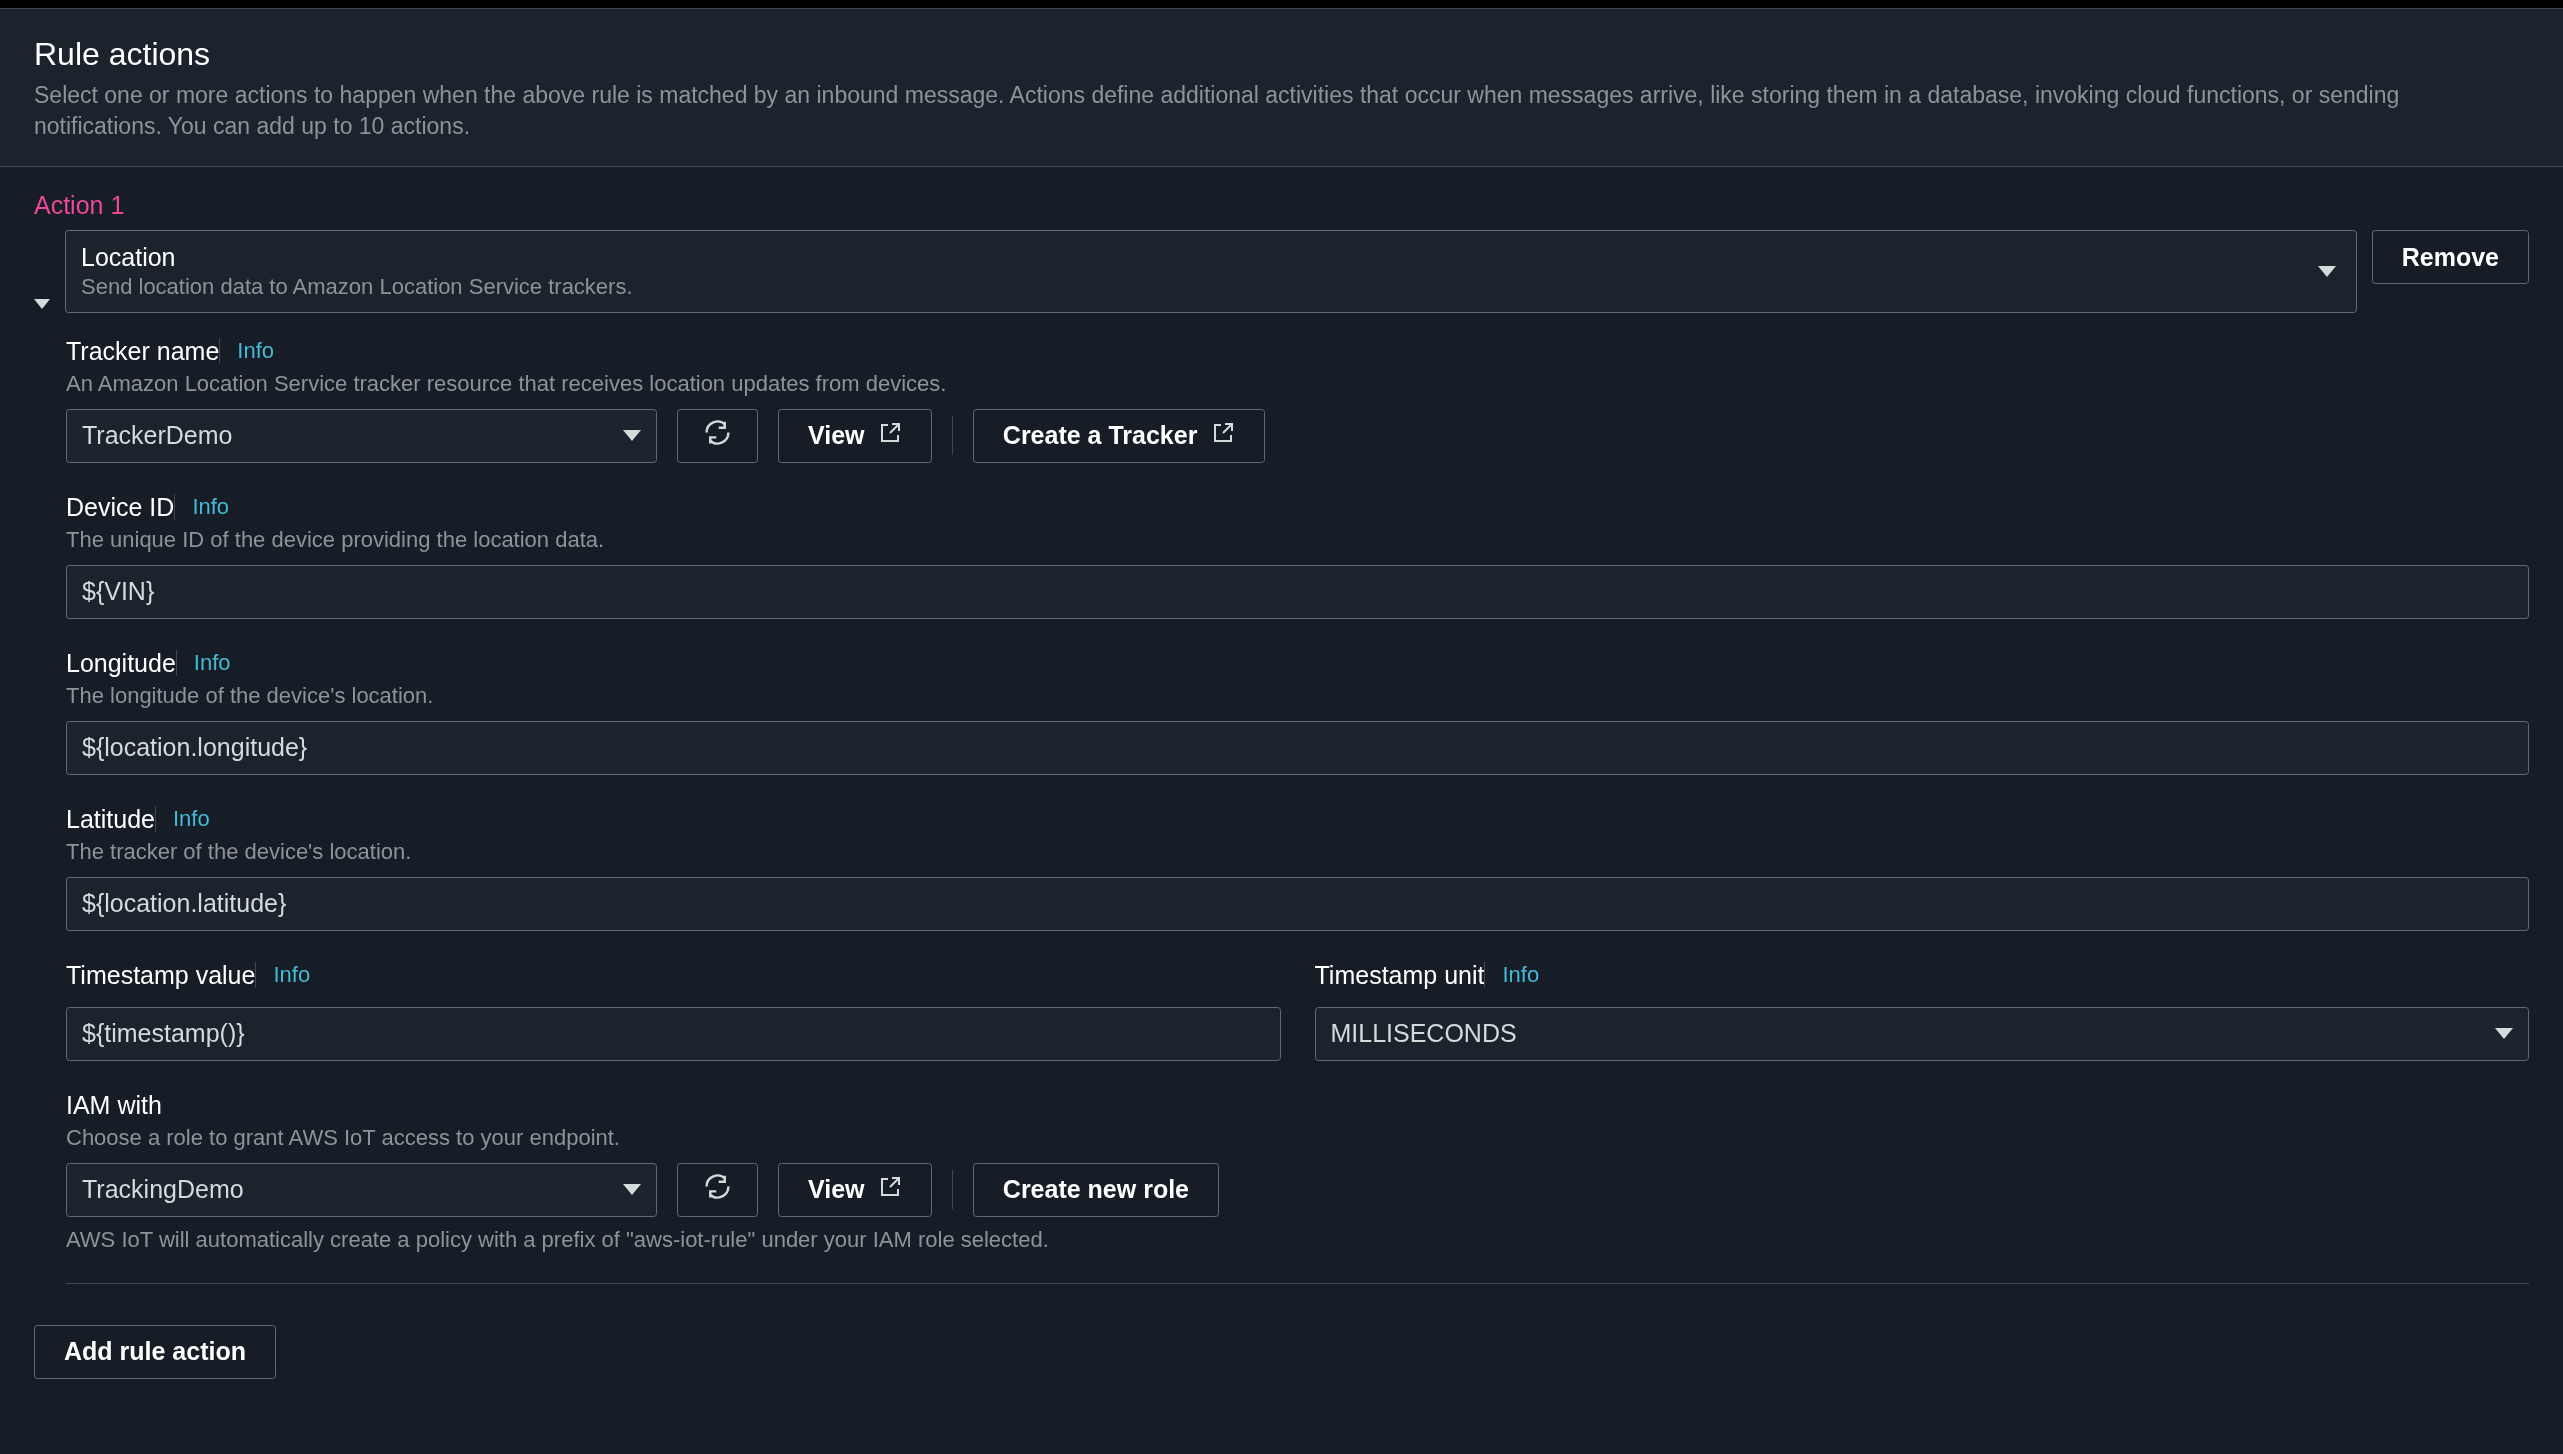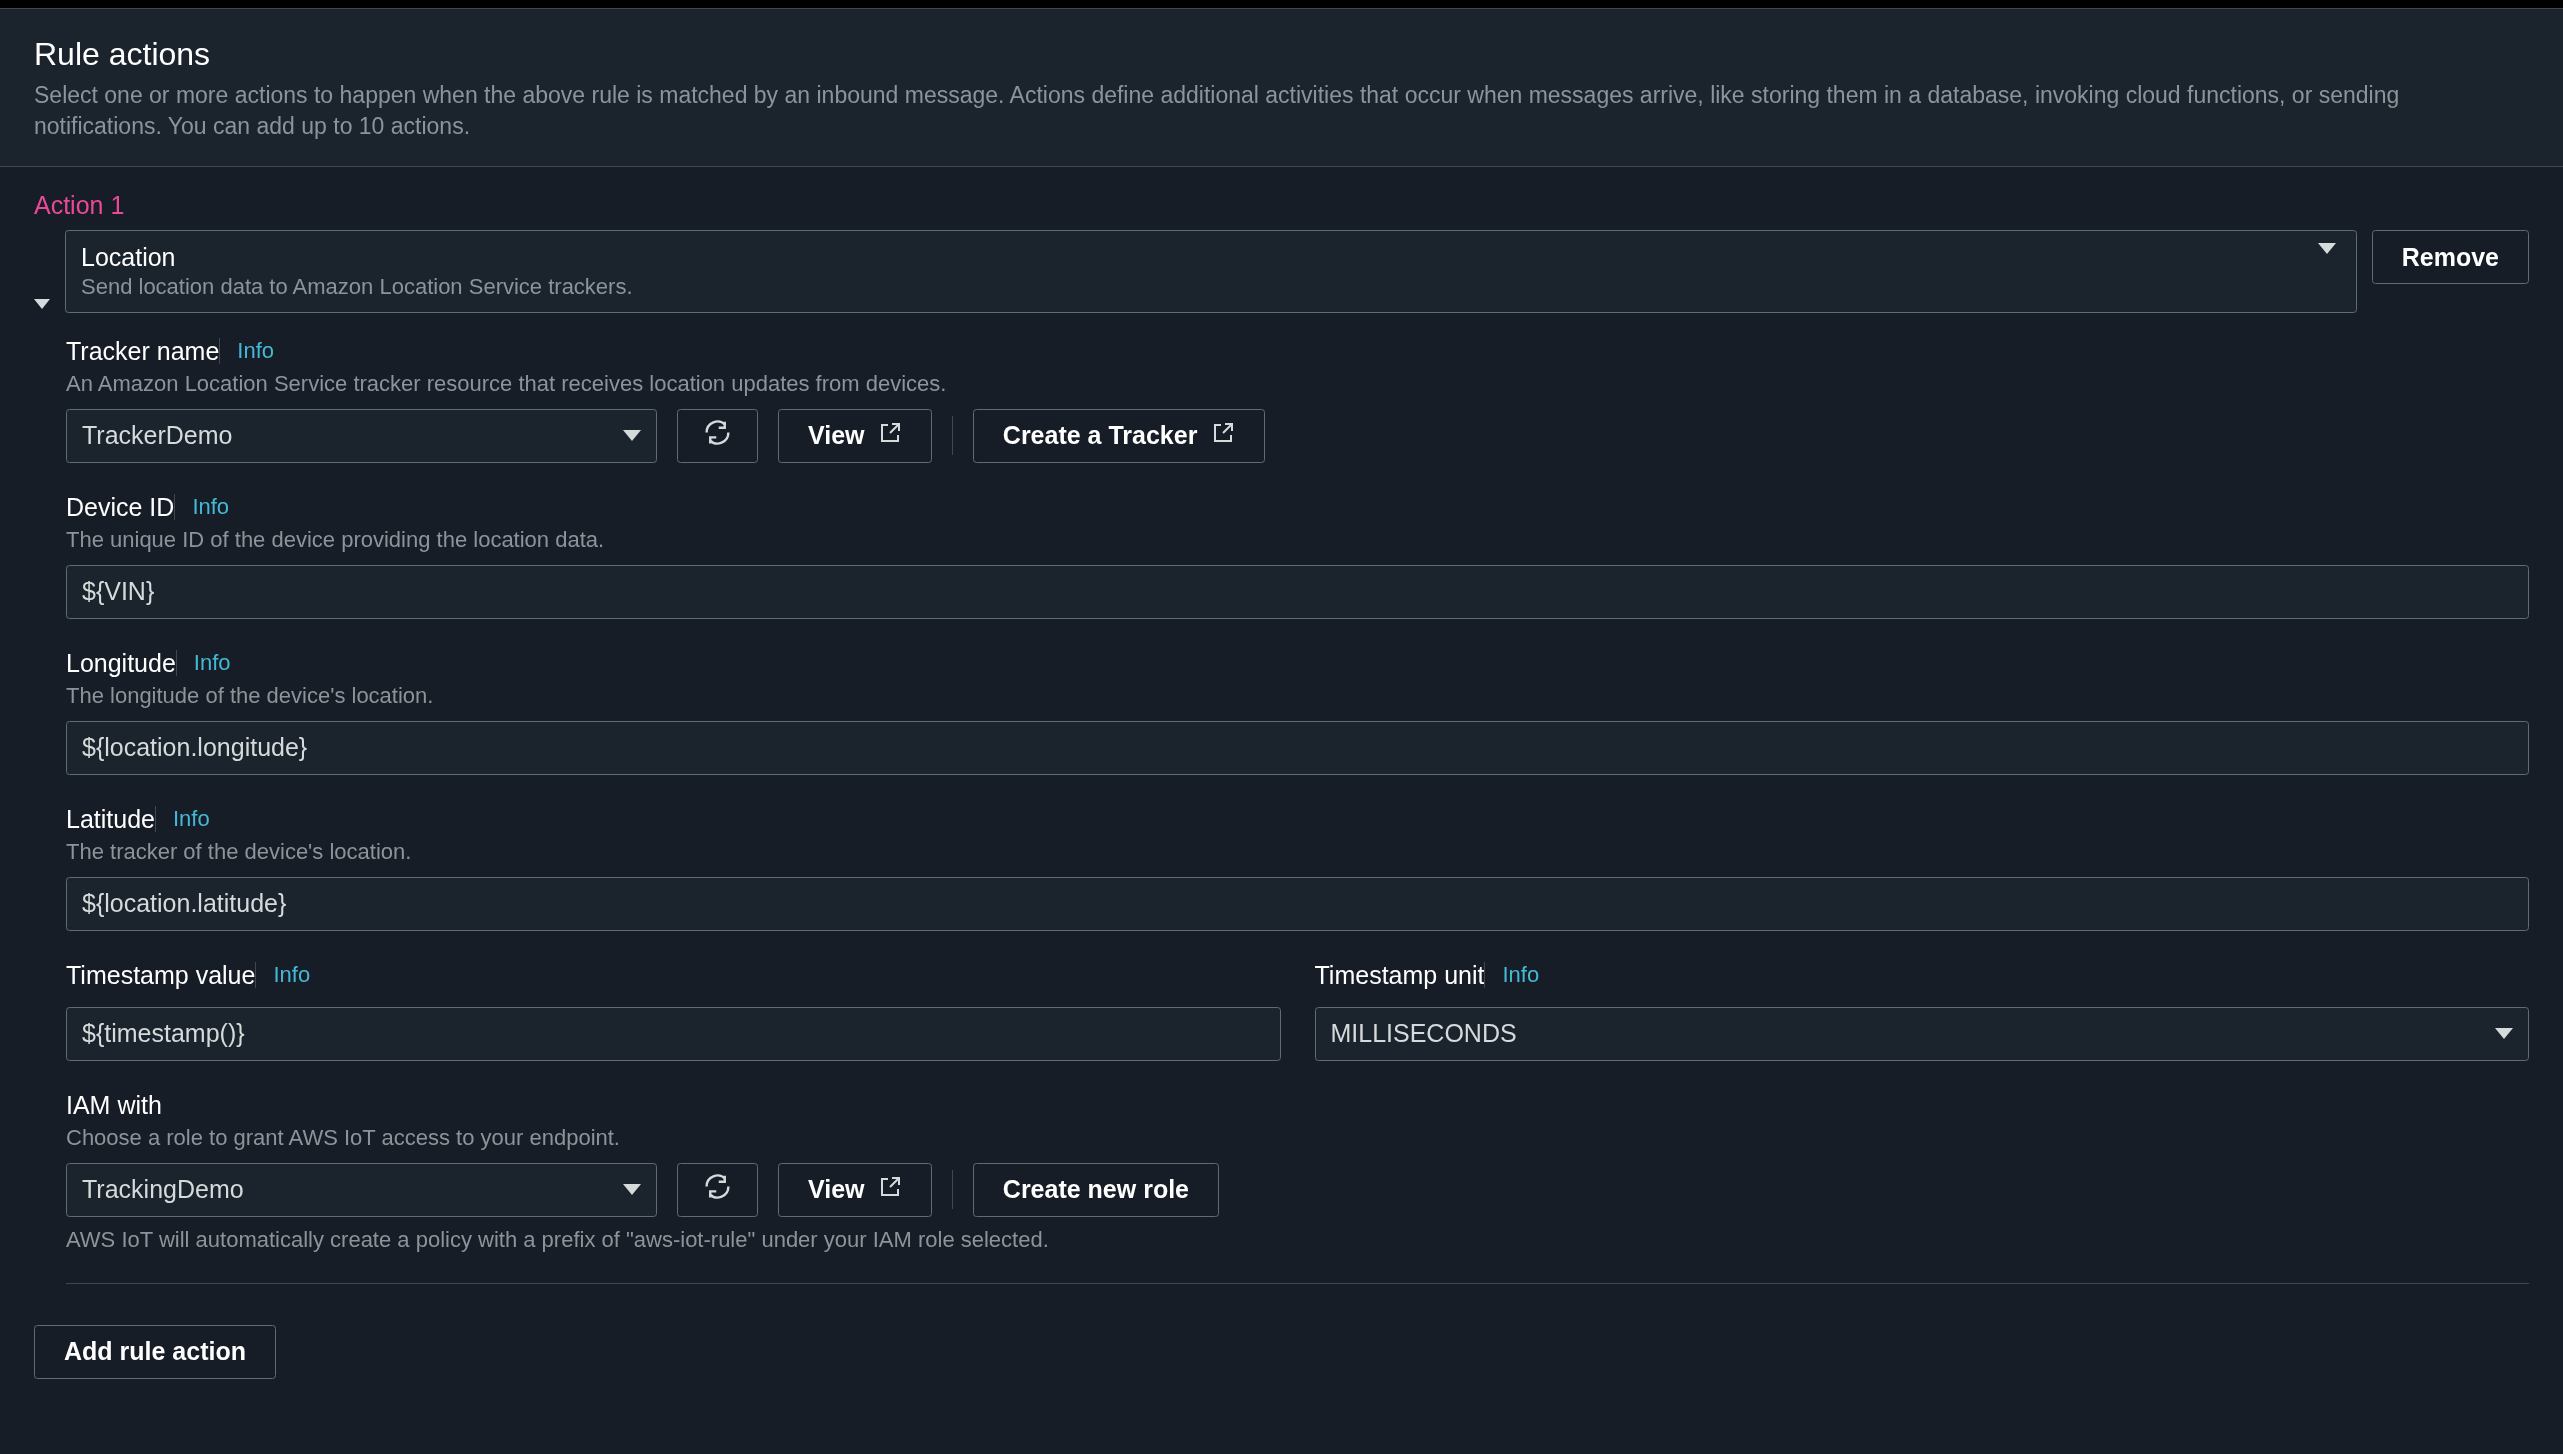--- a/index.html
+++ b/index.html
@@ -60,20 +60,21 @@
     width: 100%;
   }
   .action-dropdown {
     flex: 1;
     border: 0.8px solid #5f6b7a;
     border-radius: 3.4px;
     background: #1b232d;
     padding: 12px 20px 12px 15px;
     display: flex;
     justify-content: space-between;
+    align-items: center;
     cursor: pointer;
   }
   .action-dropdown .dd-text .dd-title {
     color: #fff; font-size: 25px;
   }
   .action-dropdown .dd-text .dd-sub {
     color: #8d9499; font-size: 22px; margin-top: 1.7px;
   }
   .caret-down {
     width: 0; height: 0;

